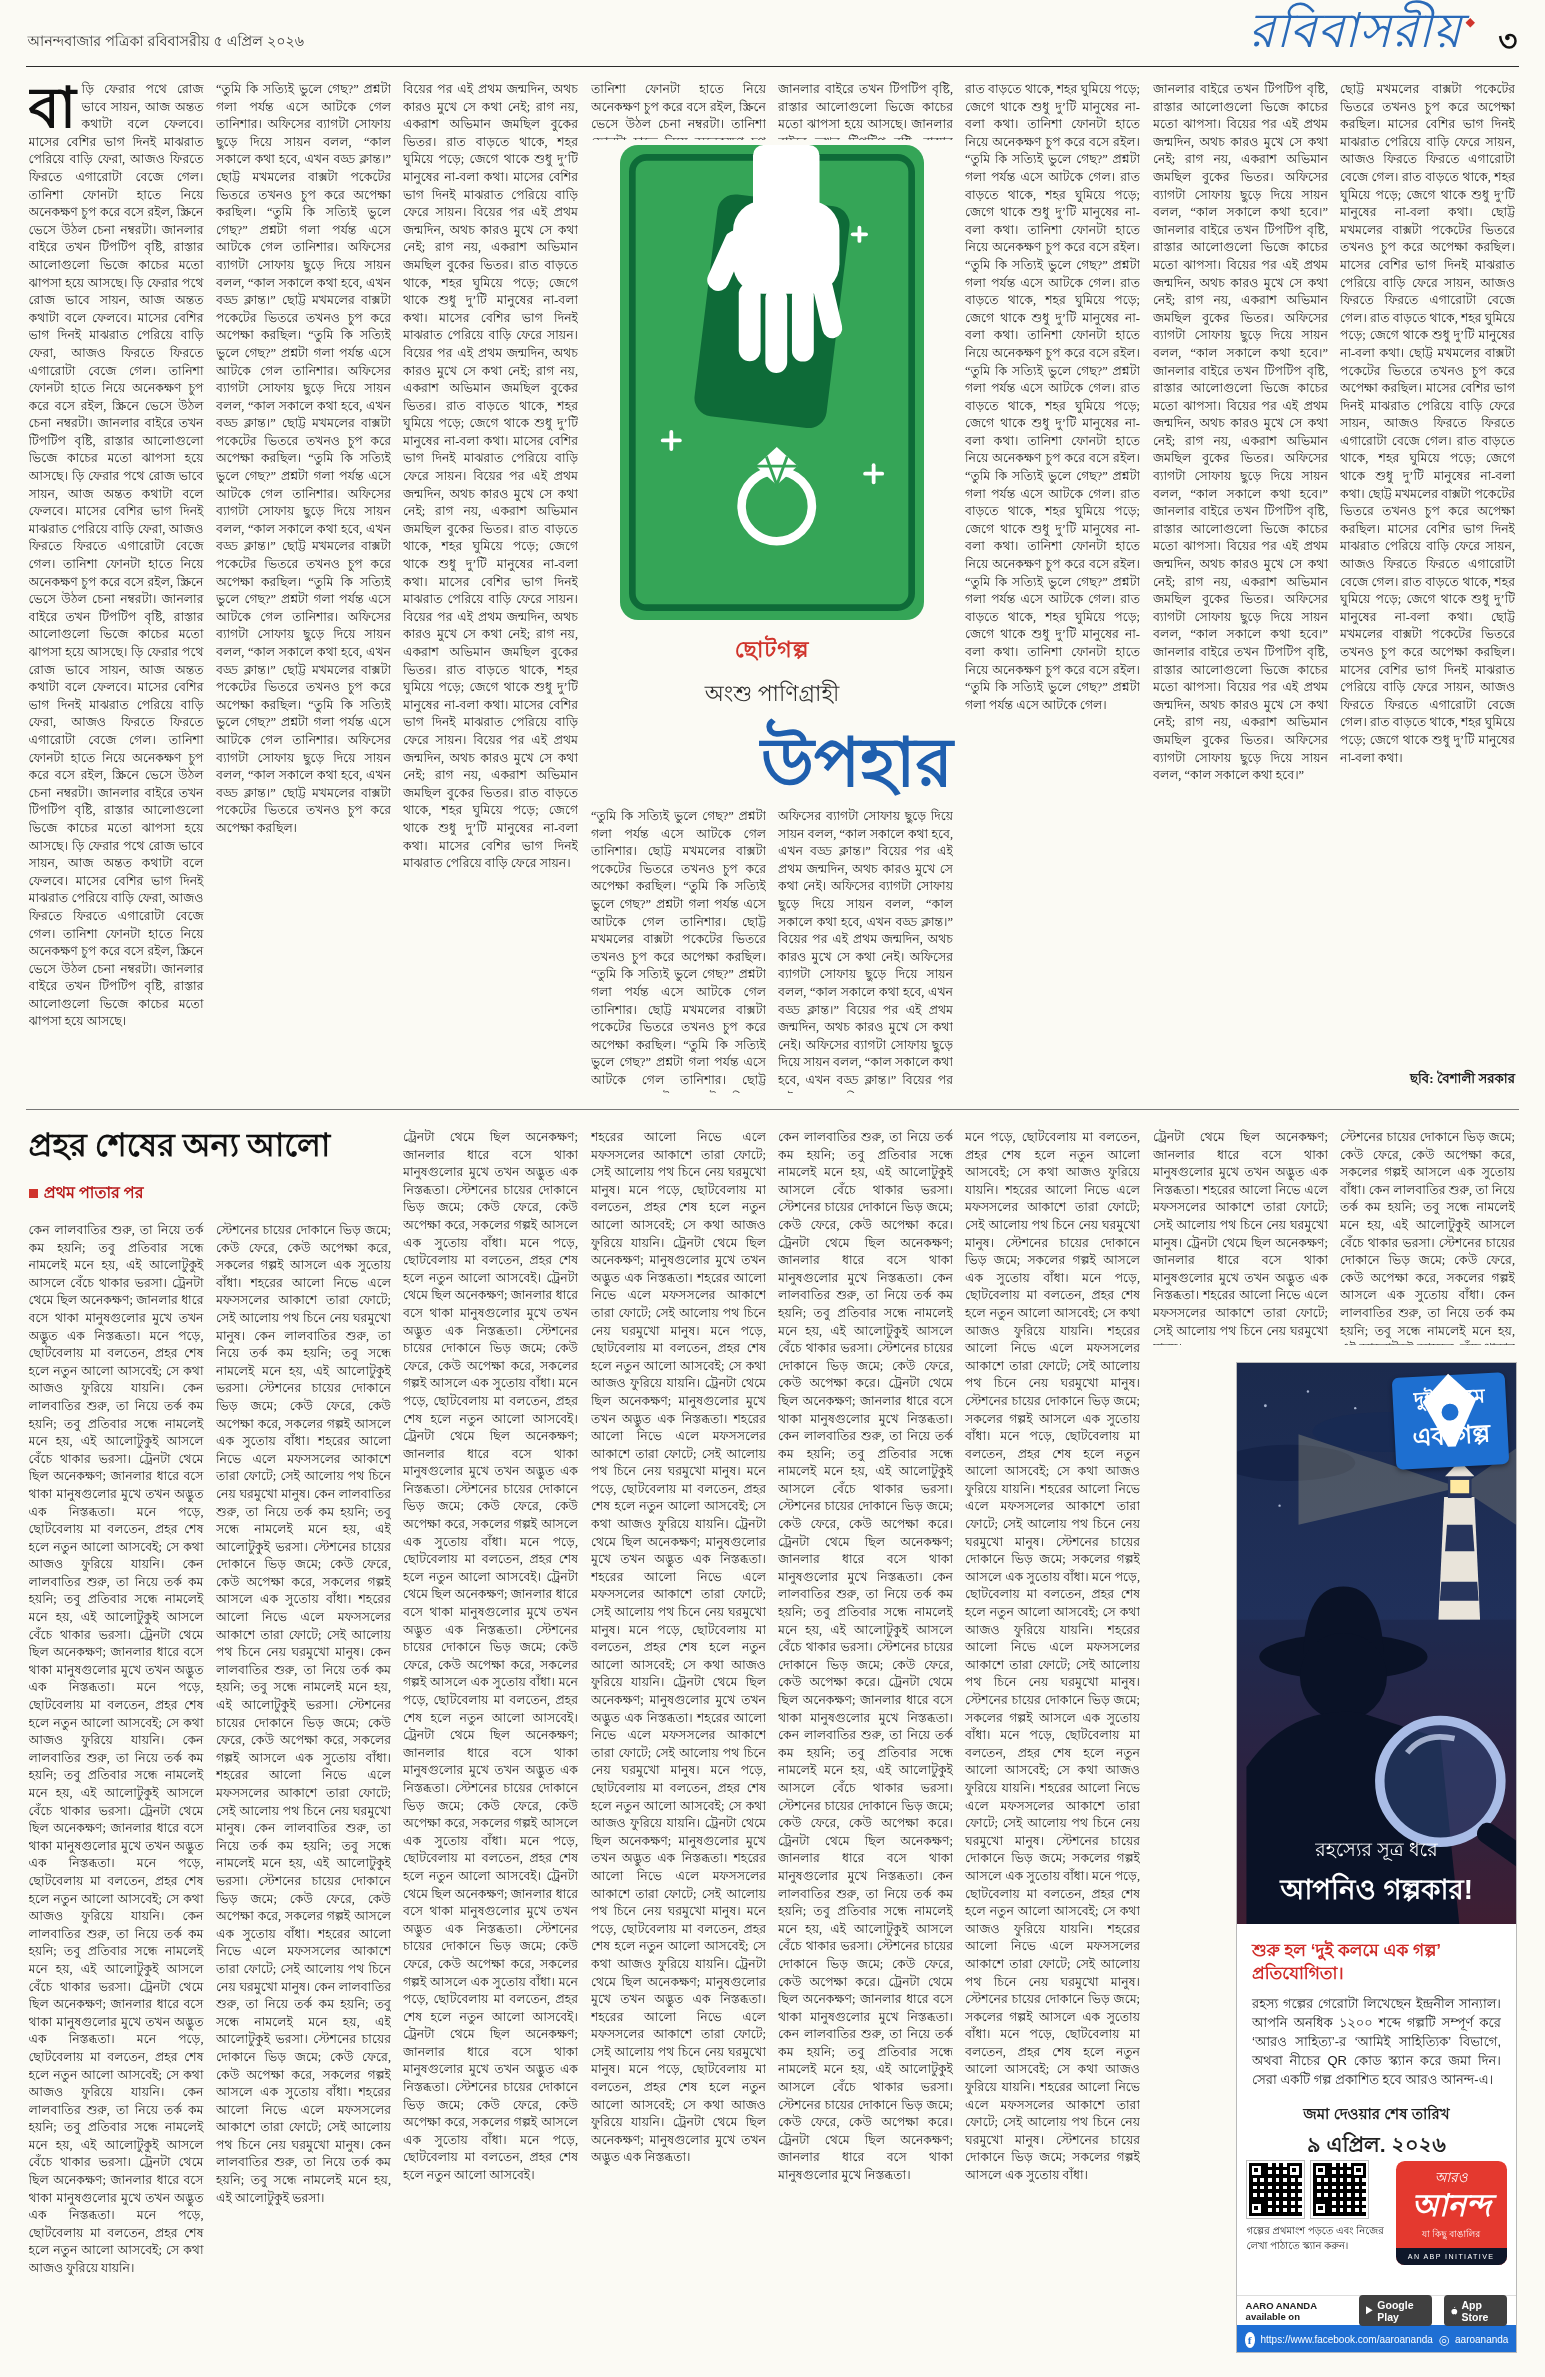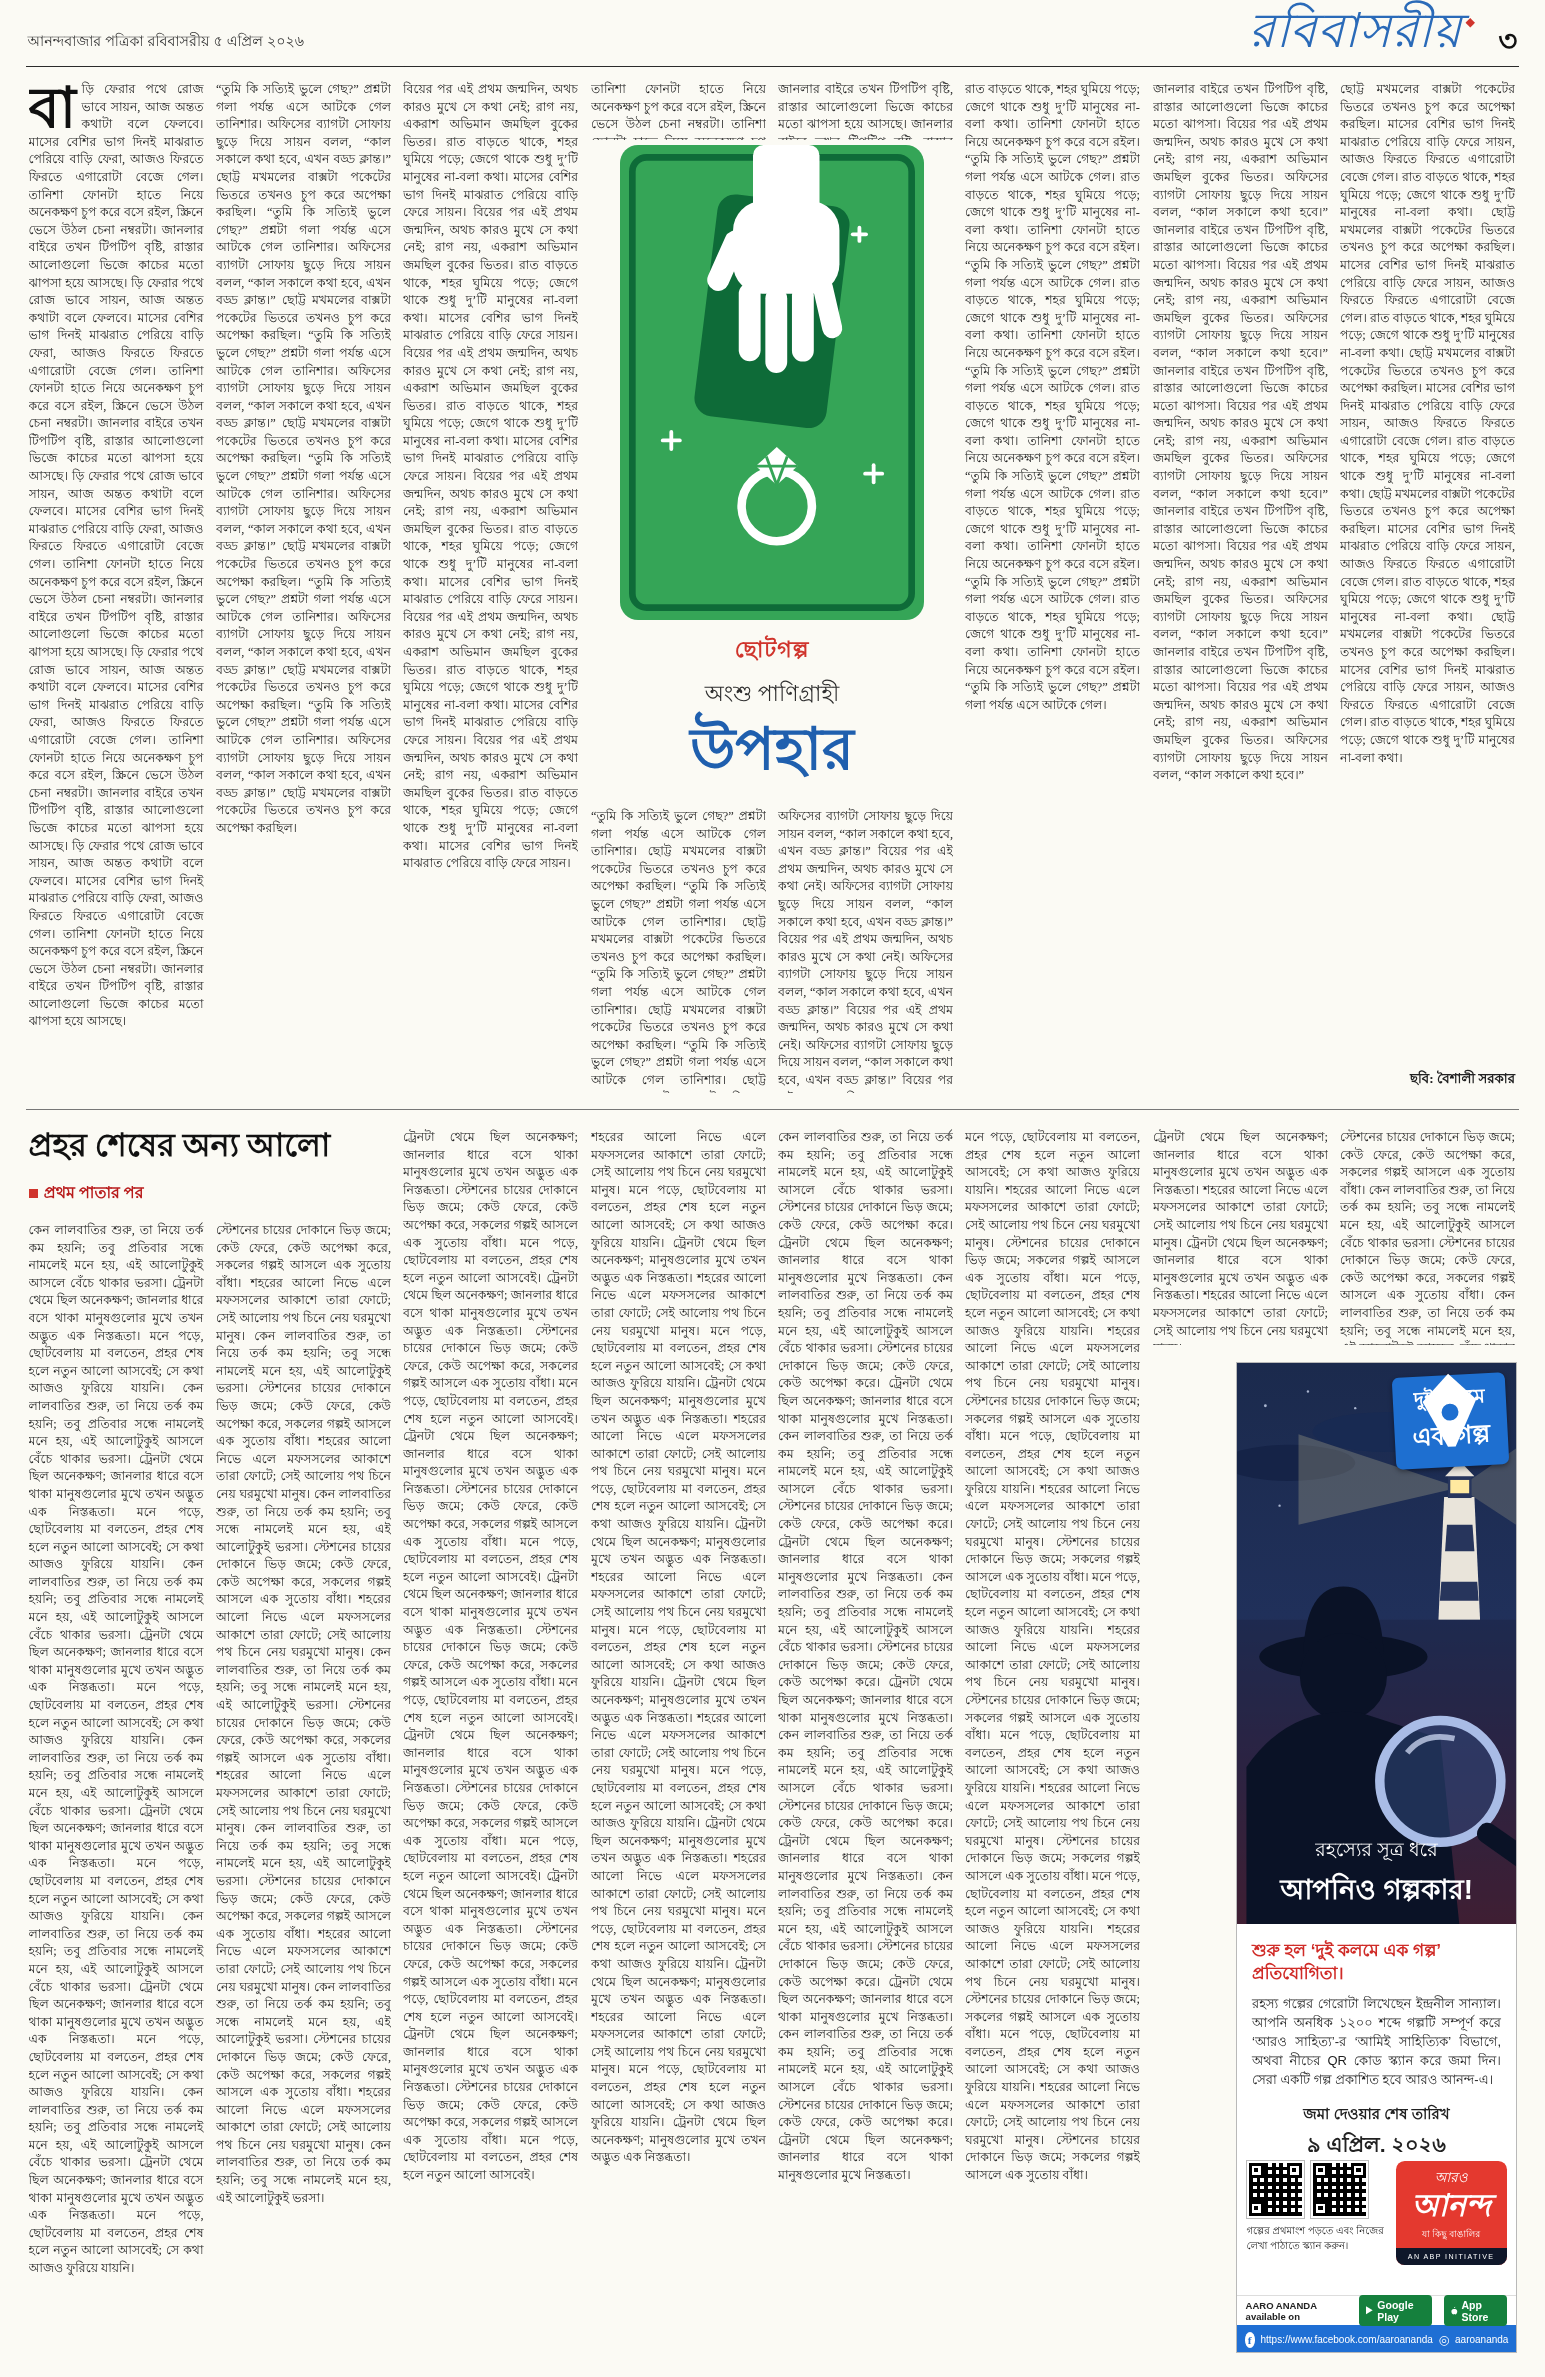--- a/index.html
+++ b/index.html
@@ -19,21 +19,21 @@
   
   .col { position:absolute; width:175px; overflow:hidden; font-size:12.4px; line-height:17.6px;
     text-align:justify; color:#242424; }
   .dropcap { float:left; font-size:56px; line-height:46px; font-weight:bold;
     padding:3.8px 5.7px 0 0; color:#101010; }
   
   .illustration { position:absolute; left:620px; top:145px; width:304px; height:475px; }
   .feature-titles { position:absolute; left:591px; top:632px; width:362px; text-align:center; }
   .section-label { font-size:22px; font-weight:bold; color:#d0342c; letter-spacing:1px; }
   .author { font-size:22px; color:#2e2e2e; margin-top:6.7px; }
-  .story-title { font-size:58px; font-weight:bold; color:#1f5fae; line-height:1.05; margin-top:7px; }
+  .story-title { font-size:68px; font-weight:bold; color:#1f5fae; line-height:1.05; margin-top:15px;text-align:right; }
   .credit { position:absolute; left:1340px; top:1069px; width:175px; text-align:right;
     font-size:13.3px; font-weight:bold; color:#222; }
   
   .section-rule { position:absolute; left:26px; right:26px; top:1109px; border-top:1px solid #777; }
   .story2-title { position:absolute; left:28.5px; top:1128px; width:361px; font-size:32px;
     font-weight:bold; color:#111; line-height:1.08; }
   .kicker { position:absolute; left:28.5px; top:1180px; font-size:16px; font-weight:bold; color:#b91c1c; }
   .kicker .sq { display:inline-block; width:9.5px; height:9.5px; background:#d0342c; margin-right:5.7px; }
   
   .ad { position:absolute; left:1236px; top:1362px; width:281px; height:991px;
@@ -69,21 +69,21 @@
   .qr-caption { font-size:10px; line-height:14.3px; color:#222; margin-top:6.7px; }
   .brand-card { width:114px; background:#e4392f; border-radius:8.6px; text-align:center;
     color:#fff; padding-top:7.6px; overflow:hidden; }
   .brand-1 { font-size:13.3px; font-style:italic; }
   .brand-2 { font-size:31px; font-weight:bold; font-style:italic; line-height:1.05; }
   .brand-tag { font-size:9px; margin-top:3.8px; }
   .brand-foot { background:#0f172a; font-size:7.1px; letter-spacing:1.4px; padding:4.3px 0; margin-top:6.7px; }
   .store-row { display:flex; align-items:center; gap:12px; height:30px; padding:0 8.6px;
     border-top:0.5px solid #ddd; }
   .store-caption { font-size:9.5px; font-weight:bold; color:#222; }
-  .store-badge { display:inline-flex; align-items:center; gap:3.8px; background:#15803d; color:#fff;
+  .store-badge { display:inline-flex; align-items:center; gap:3.8px; background:#404040; color:#fff;
     border-radius:3.8px; padding:3.3px 6.7px; font-size:10.5px; }
   .fb-bar { display:flex; align-items:center; gap:5.7px; height:29px; background:#1f6fd4;
     color:#fff; padding:0 7.6px; font-size:10px; }
   .fb-f { display:inline-flex; align-items:center; justify-content:center; width:16px; height:16px;
     border-radius:50%; background:#fff; color:#1f6fd4; font-weight:bold; font-size:11.4px;
     font-family:"Liberation Serif",serif; }
   .insta { font-size:12.4px; }
 </style>
 </head>
 <body>

